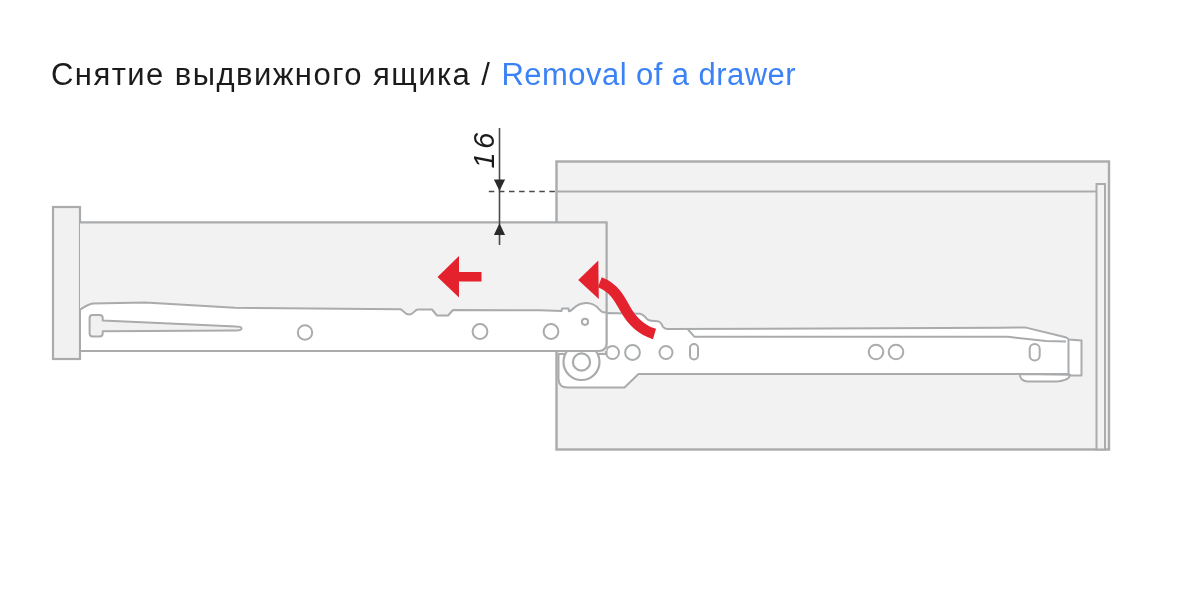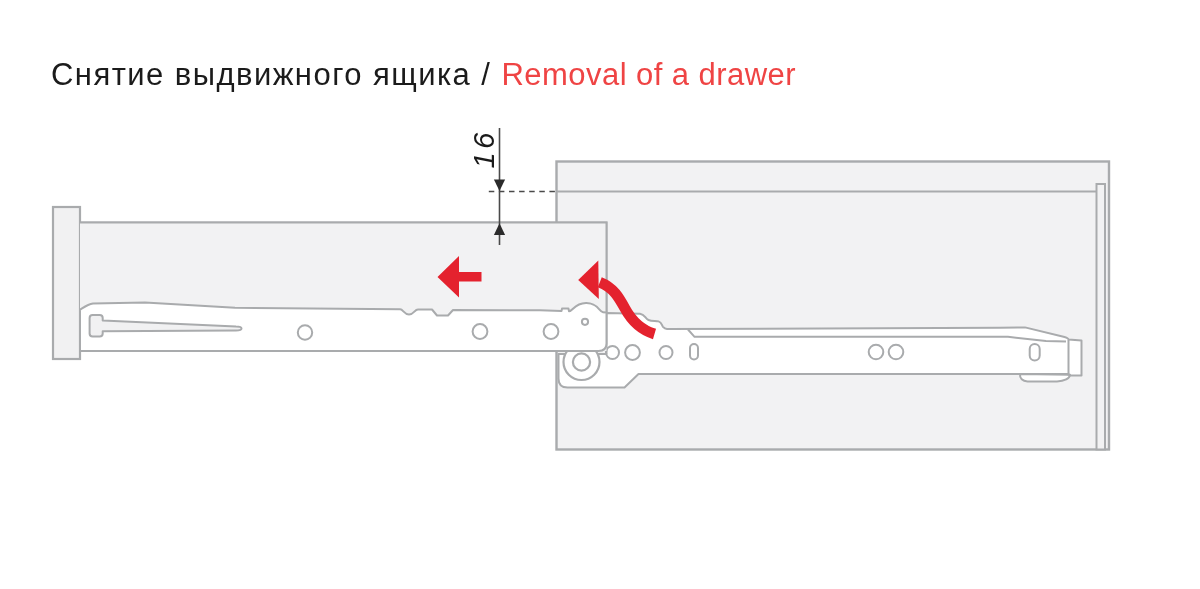--- a/index.html
+++ b/index.html
@@ -1,18 +1,18 @@
 <!DOCTYPE html>
 <html><head>
 <meta charset="utf-8">
 <style>
 html,body{margin:0;padding:0;width:1200px;height:589px;background:#ffffff;overflow:hidden;}
 body{font-family:"Liberation Sans",sans-serif;position:relative;}
 .title{position:absolute;left:51px;top:58.9px;font-size:31px;line-height:31px;color:#1b1b1b;white-space:nowrap;letter-spacing:1.45px;}
-.title .en{color:#ef4444;letter-spacing:0.45px;}
+.title .en{color:#3b82f6;letter-spacing:0.45px;}
 svg{position:absolute;left:0;top:0;}
 </style>
 </head>
 <body>
 <div class="title">Снятие выдвижного ящика / <span class="en">Removal of a drawer</span></div>
 <svg width="1200" height="589" viewBox="0 0 1200 589">
 
   <rect x="556.5" y="161.5" width="552.5" height="288" fill="#f2f2f3" stroke="#a9abad" stroke-width="2.4"></rect>
 
   <line x1="557" y1="191.5" x2="1096.5" y2="191.5" stroke="#a9abad" stroke-width="2"></line>

